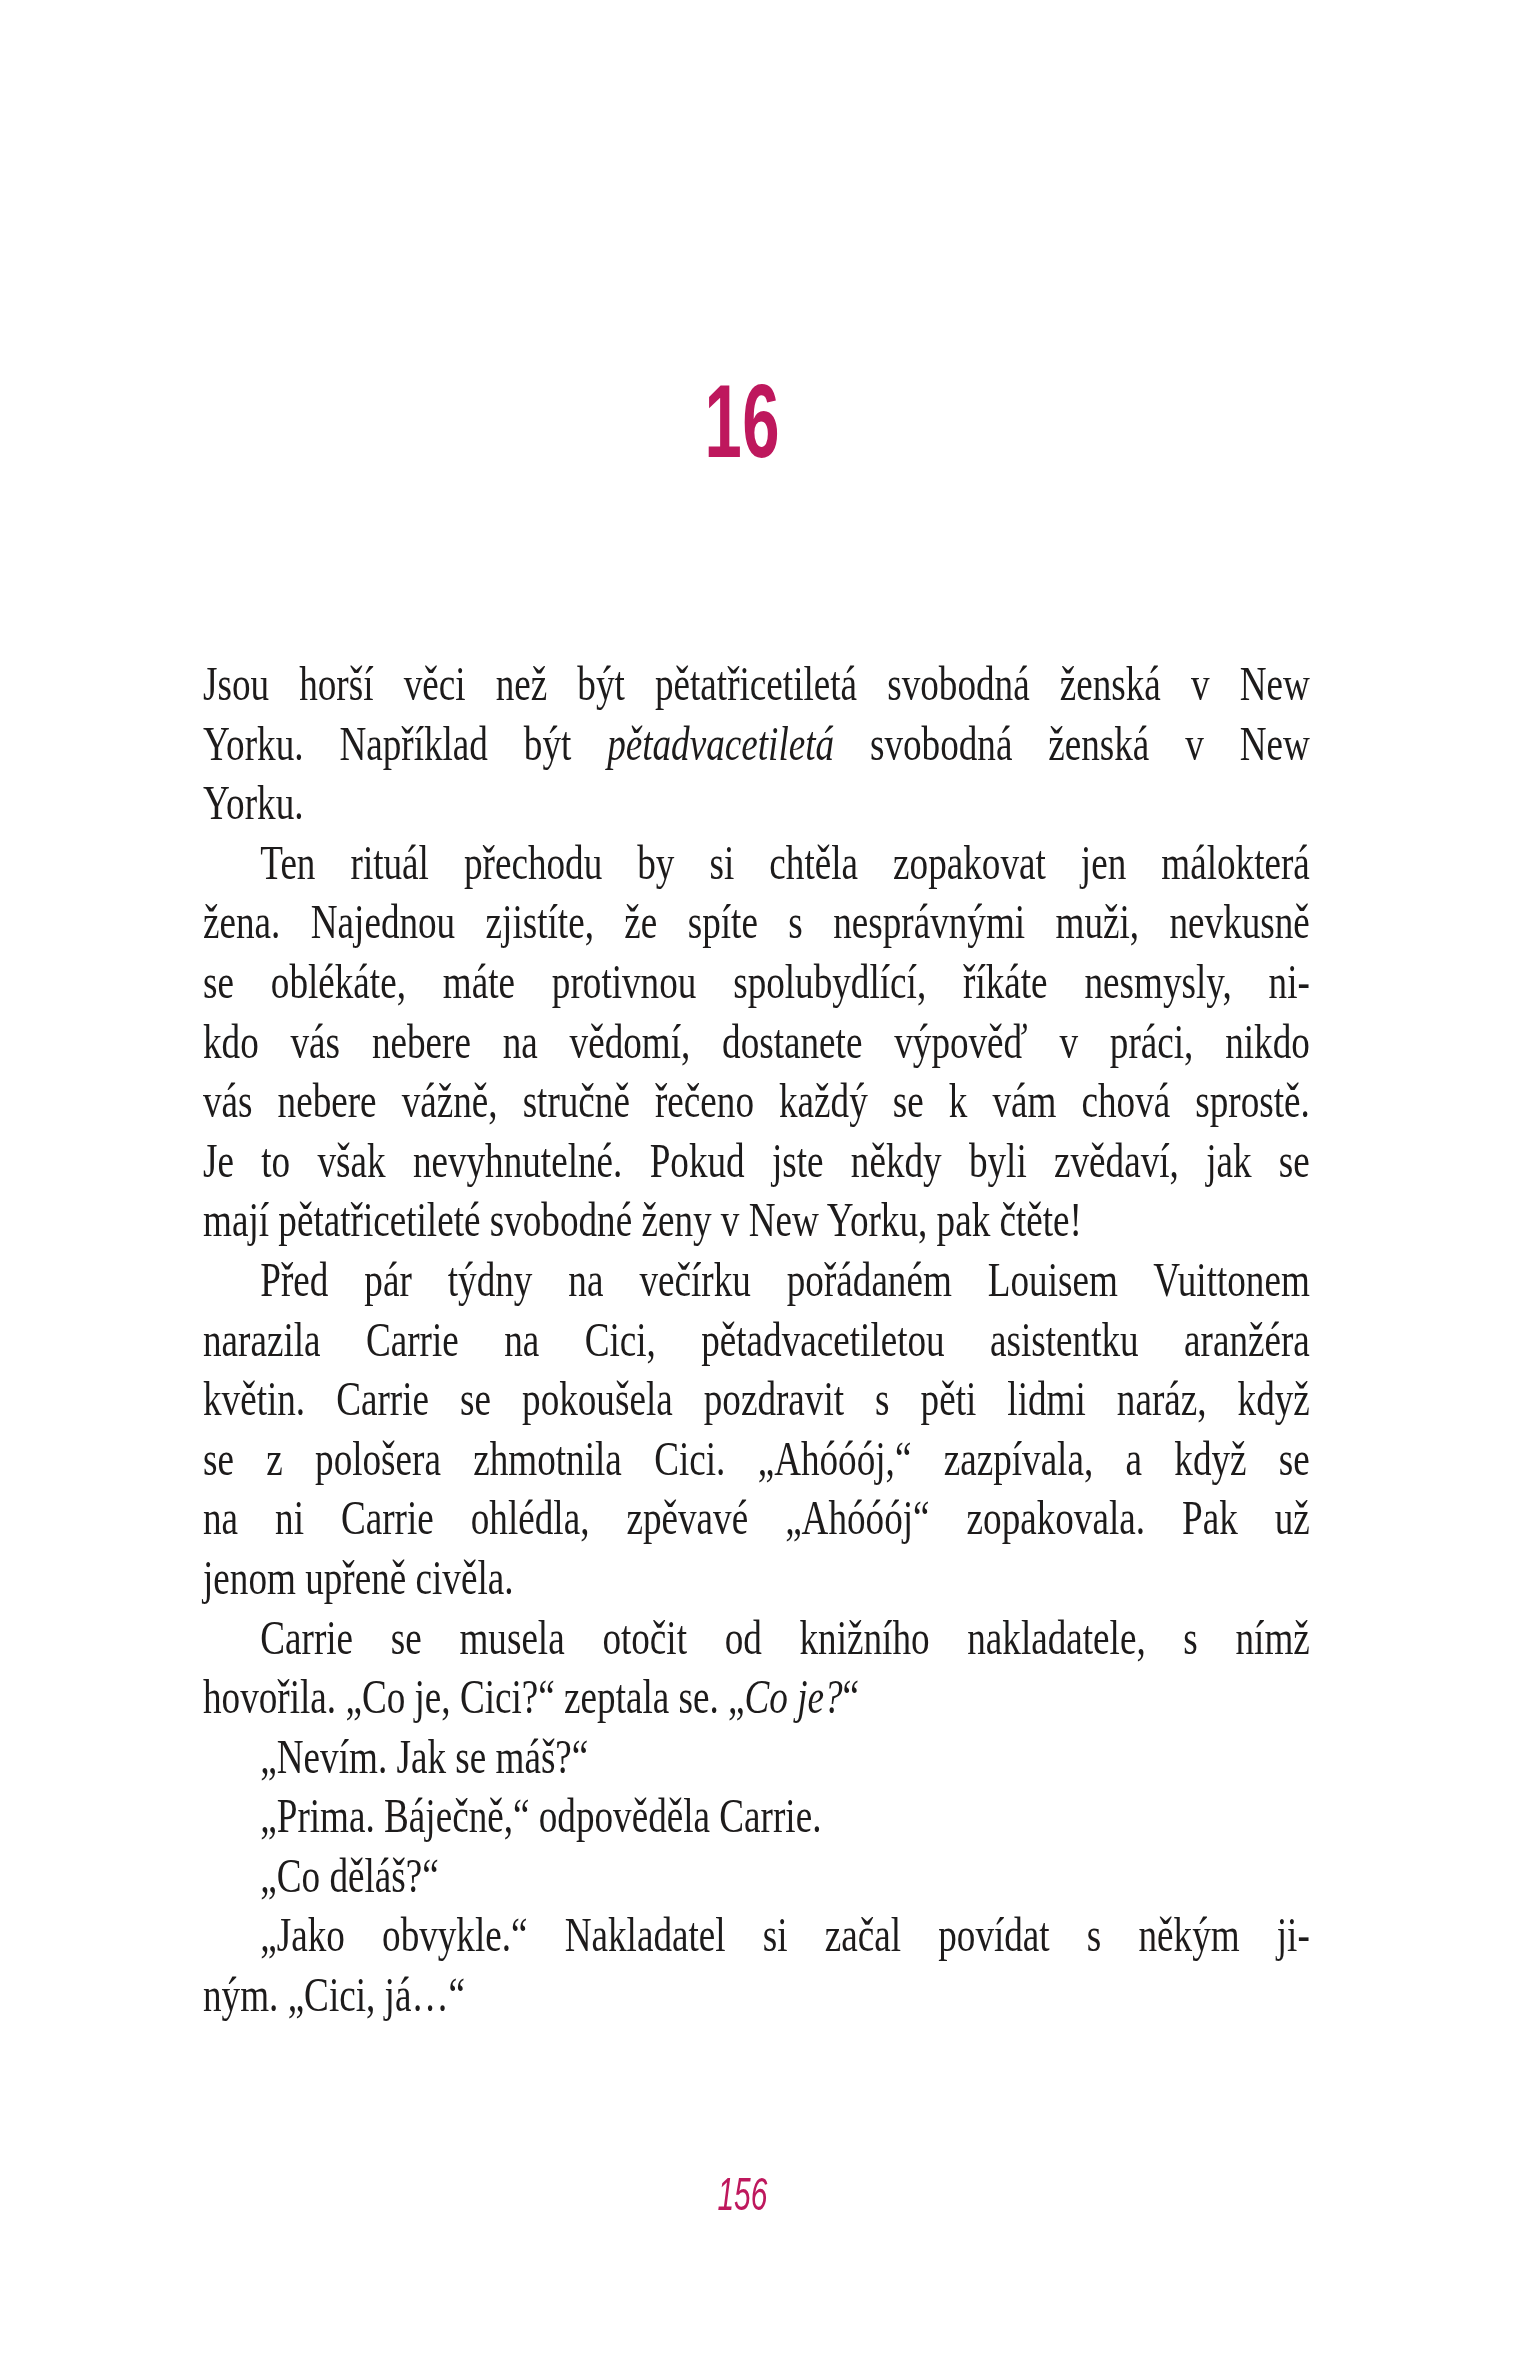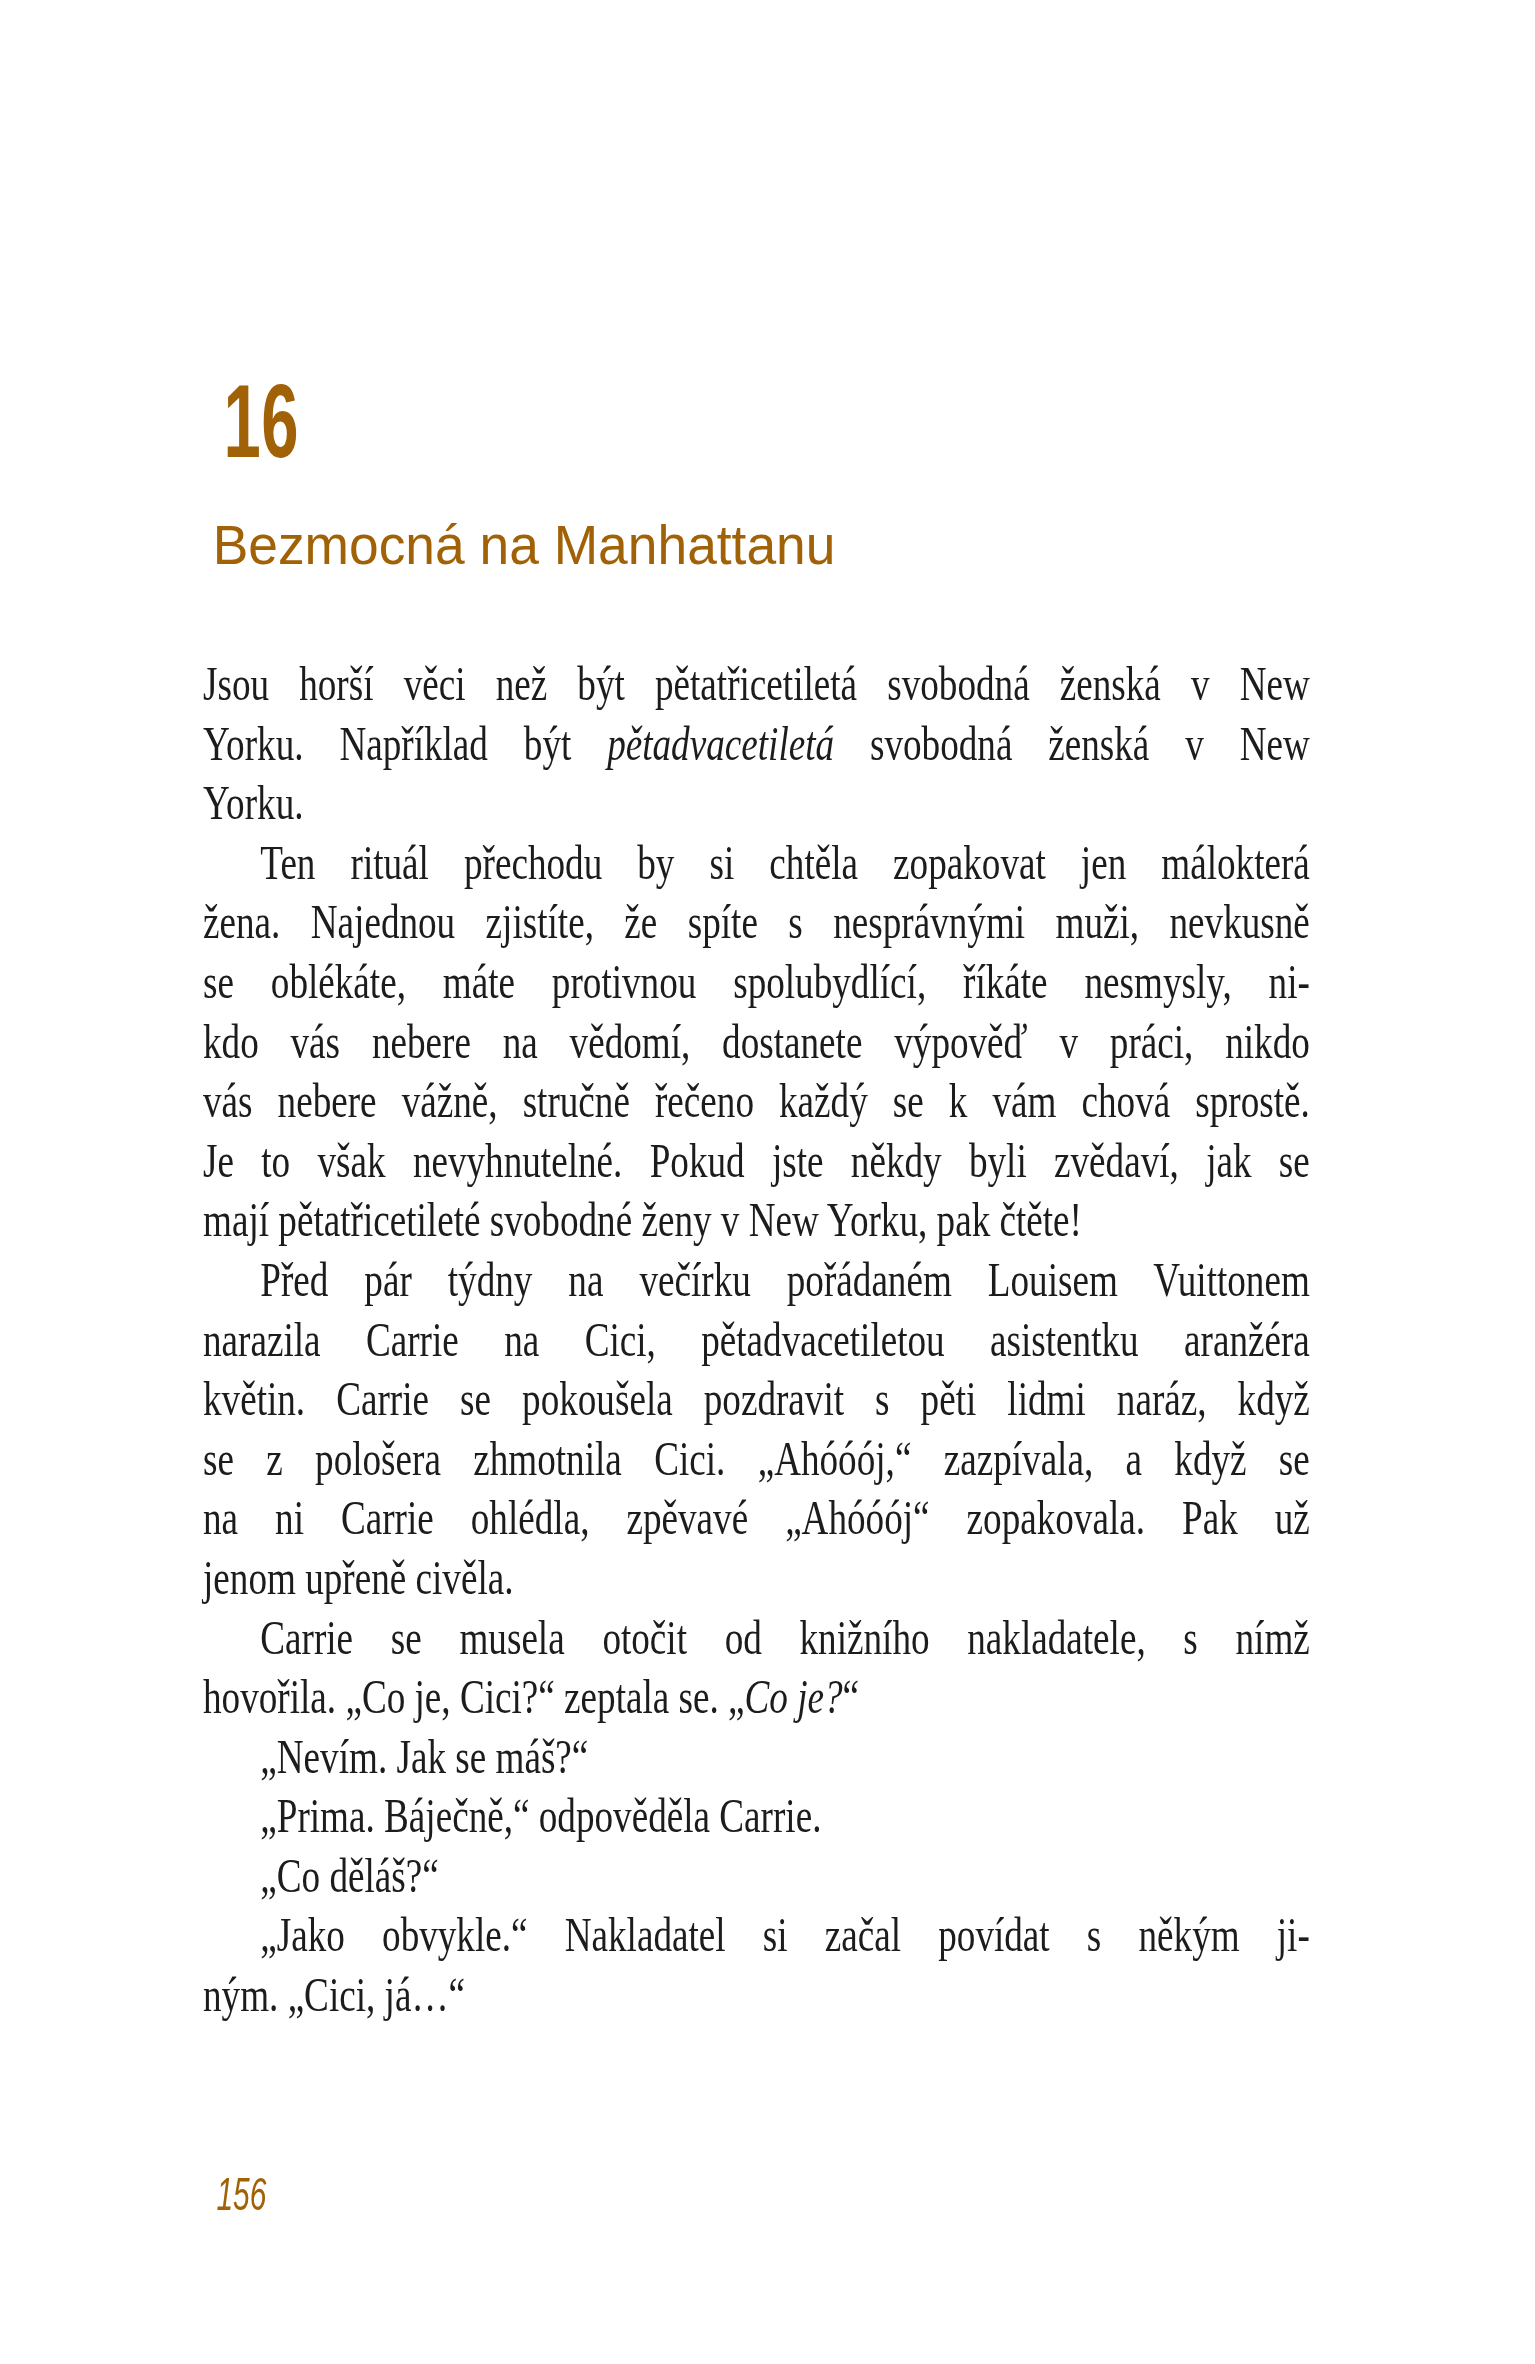--- a/index.html
+++ b/index.html
@@ -15,23 +15,24 @@
     font-family: "Liberation Serif", serif;
   }
   .page {
     position: absolute;
     inset: 0;
     background: #ffffff;
   }
   
   .heading-col {
     position: absolute;
-    left: 203px;
+    left: 189px;
     width: 1107px;
-    color: #a16207;
+    text-align: center;
+    color: #be185d;
     font-family: "Liberation Sans", sans-serif;
   }
   .chapter-number-wrap { top: 370px; }
   .chapter-number {
     display: inline-block;
     font-size: 103px;
     line-height: 103px;
     font-weight: bold;
     letter-spacing: 1px;
     transform: scaleX(0.65);
@@ -81,23 +82,20 @@
 </style>
 </head>
 <body>
 
 <div class="page">
 
   <div class="heading-col chapter-number-wrap">
     <span class="chapter-number">16</span>
   </div>
 
-  <div class="heading-col chapter-title-wrap">
-    <span class="chapter-title">Bezmocná na Manhattanu</span>
-  </div>
 
   <div class="body-text">
       <div class="line"><span>Jsou horší věci než být pětatřicetiletá svobodná ženská v New</span></div>
       <div class="line"><span>Yorku. Například být </span><span class="italic">pětadvacetiletá</span><span> svobodná ženská v New</span></div>
       <div class="line last"><span>Yorku.</span></div>
       <div class="line indent"><span>Ten rituál přechodu by si chtěla zopakovat jen málokterá</span></div>
       <div class="line"><span>žena. Najednou zjistíte, že spíte s nesprávnými muži, nevkusně</span></div>
       <div class="line"><span>se oblékáte, máte protivnou spolubydlící, říkáte nesmysly, ni-</span></div>
       <div class="line"><span>kdo vás nebere na vědomí, dostanete výpověď v práci, nikdo</span></div>
       <div class="line"><span>vás nebere vážně, stručně řečeno každý se k vám chová sprostě.</span></div>

